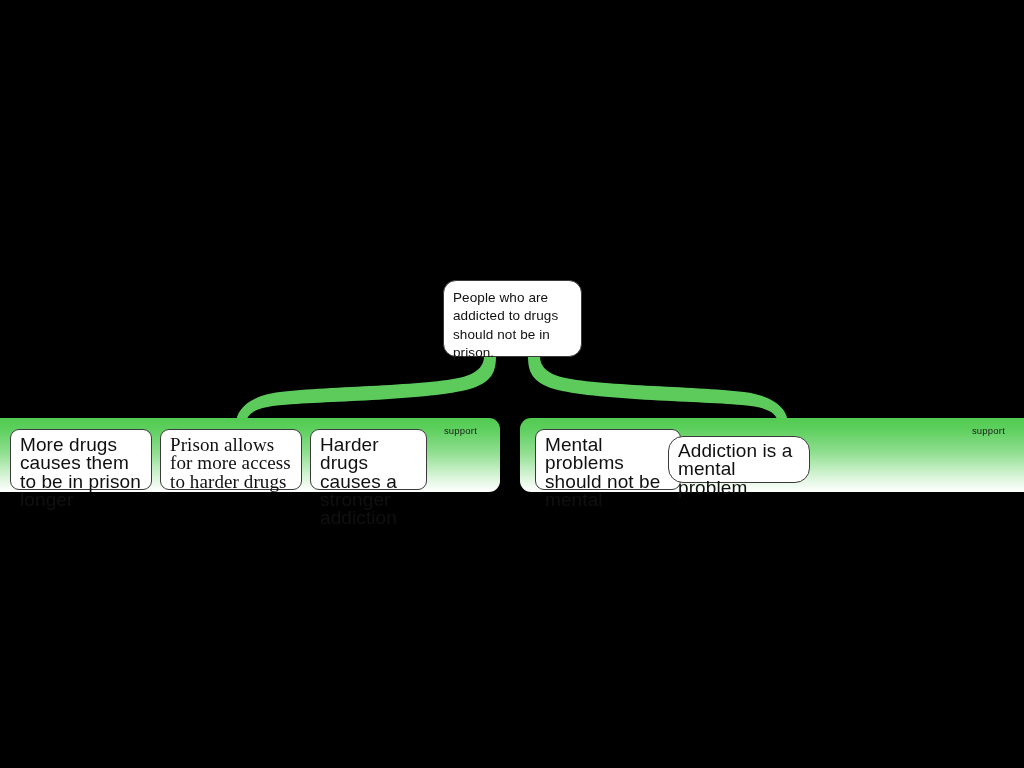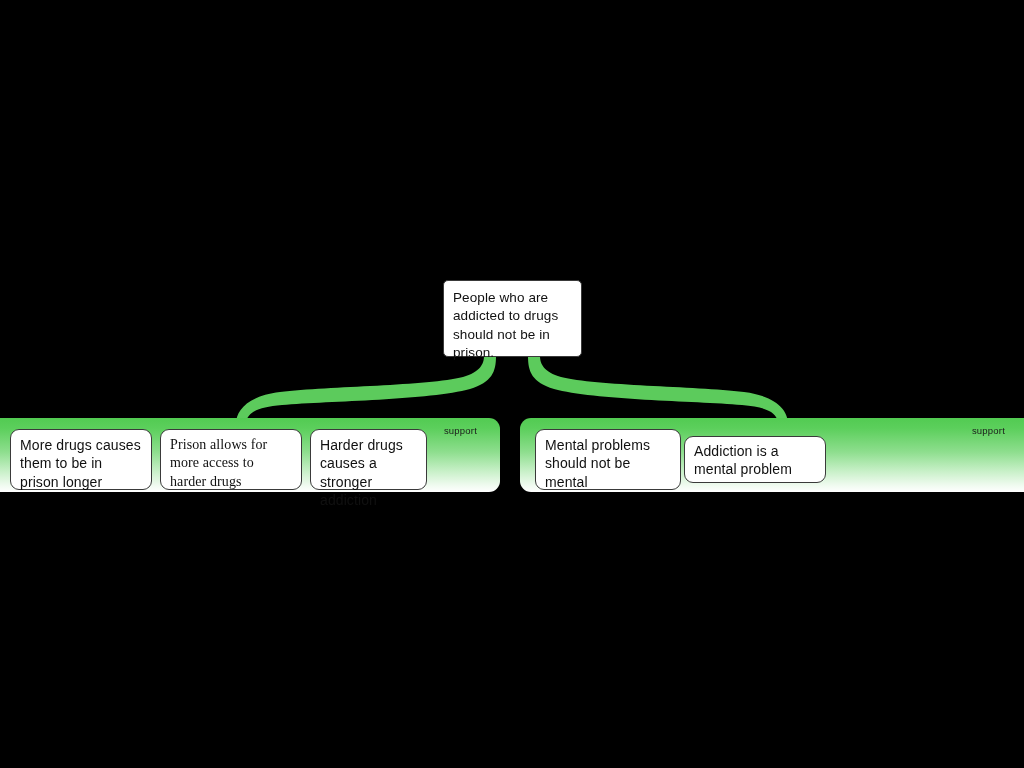--- a/index.html
+++ b/index.html
@@ -4,21 +4,21 @@
 <style>
   html,body{margin:0;padding:0;background:#000;}
   body{width:1024px;height:768px;overflow:hidden;font-family:"Liberation Sans",sans-serif;position:relative;}
   #stage{position:absolute;left:0;top:0;width:1024px;height:768px;background:#000;}
 
   .edges{position:absolute;left:0;top:0;width:1024px;height:768px;pointer-events:none;}
 
   
   .root-node{
     position:absolute;left:443px;top:280px;width:139px;height:77px;
-    background:#ffffff;border:1px solid #3a3a3a;border-radius:5px;
+    background:#ffffff;border:1px solid #3a3a3a;border-radius:13px;
     box-sizing:border-box;padding:8px 9px 6px 9px;
     font-size:13.5px;line-height:18.3px;color:#101010;
     letter-spacing:0.1px;
   }
 
   
   .group{
     position:absolute;top:418px;height:74px;
     background:linear-gradient(to bottom,#52cb52 0%,#5ccf5c 14%,#8ede8e 46%,#c8f0c8 72%,#eefaee 90%,#ffffff 100%);
     box-sizing:border-box;
@@ -31,21 +31,21 @@
     letter-spacing:0.2px;line-height:11px;white-space:nowrap;
   }
   .group-left .group-label{right:23px;}
   .group-right .group-label{right:45px;}
 
   
   .reason{
     position:absolute;top:11px;height:61px;
     background:#ffffff;border:1px solid #3a3a3a;border-radius:9px;
     box-sizing:border-box;padding:6px 8px 4px 9px;
-    font-size:14px;line-height:18.3px;color:#101010;
+    font-size:19px;line-height:18.3px;color:#101010;
     letter-spacing:0.1px;
   }
   .reason.two-line{top:18px;height:47px;padding-top:5px;}
 </style>
 </head>
 <body>
 
 <div id="stage">
 
   <svg class="edges" viewBox="0 0 1024 768" width="1024" height="768">
@@ -93,19 +93,19 @@
     </div>
   </div>
 
   <div class="group group-right">
     <div class="group-label">support</div>
 
     <div class="reason" style="left:15px;width:146px;">
       <span>Mental problems should not be mental</span>
     </div>
 
-    <div class="reason two-line" style="left:164px;width:142px;">
+    <div class="reason two-line" style="left:148px;width:142px;border-radius:15px;">
       <span>Addiction is a mental problem</span>
     </div>
 
   </div>
 
 </div>
 
 </body></html>

